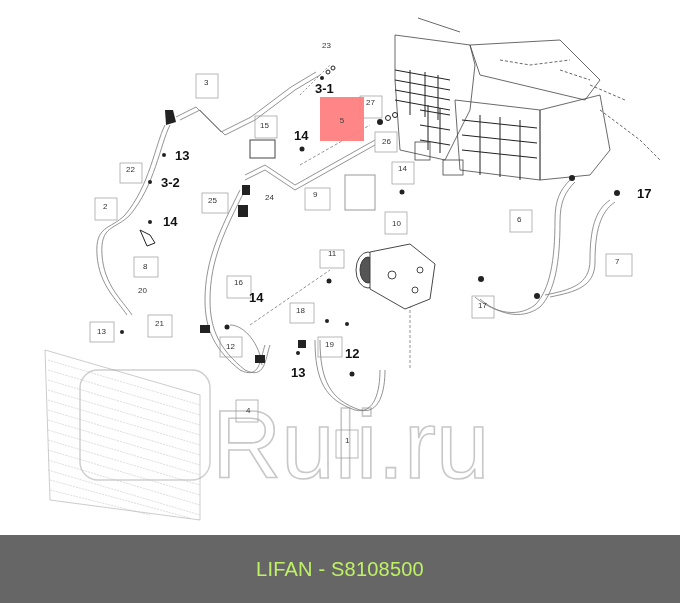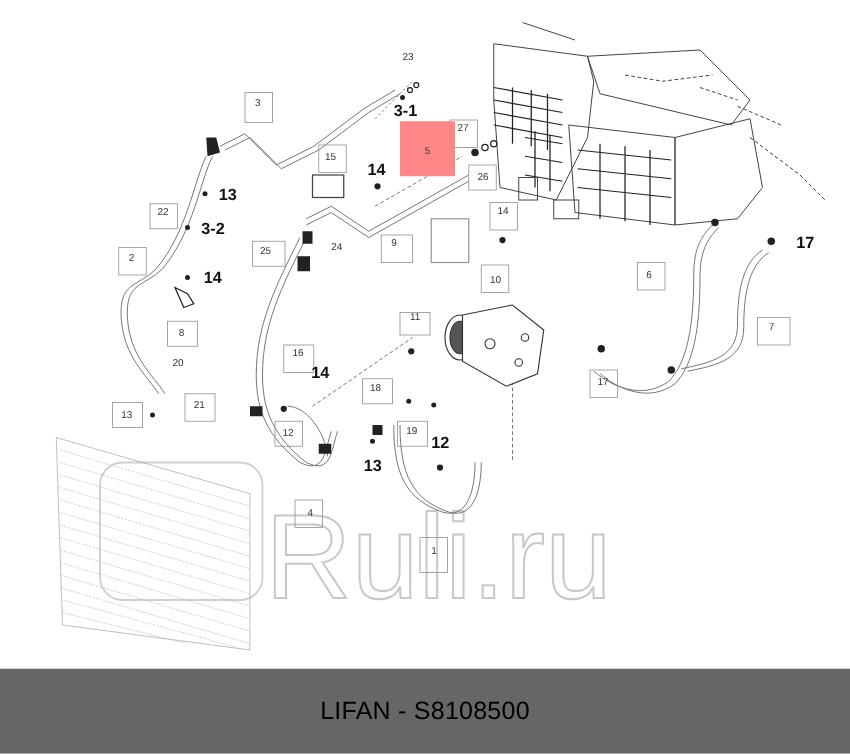--- a/index.html
+++ b/index.html
@@ -4,21 +4,21 @@
 <style>
   html, body { margin:0; padding:0; background:#ffffff; }
   body { width:680px; height:603px; position:relative; overflow:hidden; font-family:"Liberation Sans", sans-serif; }
   #diagram { position:absolute; left:0; top:0; width:680px; height:535px; }
   #diagram svg { display:block; }
   .lbl { font-family:"Liberation Sans", sans-serif; font-size:8px; fill:#333; }
   .lblb { font-family:"Liberation Sans", sans-serif; font-size:13px; font-weight:bold; fill:#111; }
   .hl { position:absolute; background:#ff8080; opacity:0.95; }
   .hl span { position:absolute; left:0; right:0; top:44%; text-align:center; font-size:8px; color:#333; }
   .footer { position:absolute; left:0; top:535px; width:680px; height:68px; background:#666666; display:flex; align-items:center; justify-content:center; }
-  .footer span { color:#000000; font-family:"Liberation Sans", sans-serif; font-size:20px; letter-spacing:0.2px; }
+  .footer span { color:#bef264; font-family:"Liberation Sans", sans-serif; font-size:20px; letter-spacing:0.2px; }
   .wm-text { font-family:"Liberation Sans", sans-serif; font-size:96px; fill:none; stroke:#c8c8c8; stroke-width:1.6; }
 </style>
 </head>
 <body>
 
 <div id="diagram">
 <svg width="680" height="535" viewBox="0 0 680 535" xmlns="http://www.w3.org/2000/svg">
 
   <g>
     <rect x="80" y="370" width="130" height="110" rx="18" fill="none" stroke="#cfcfcf" stroke-width="1.5"></rect>

